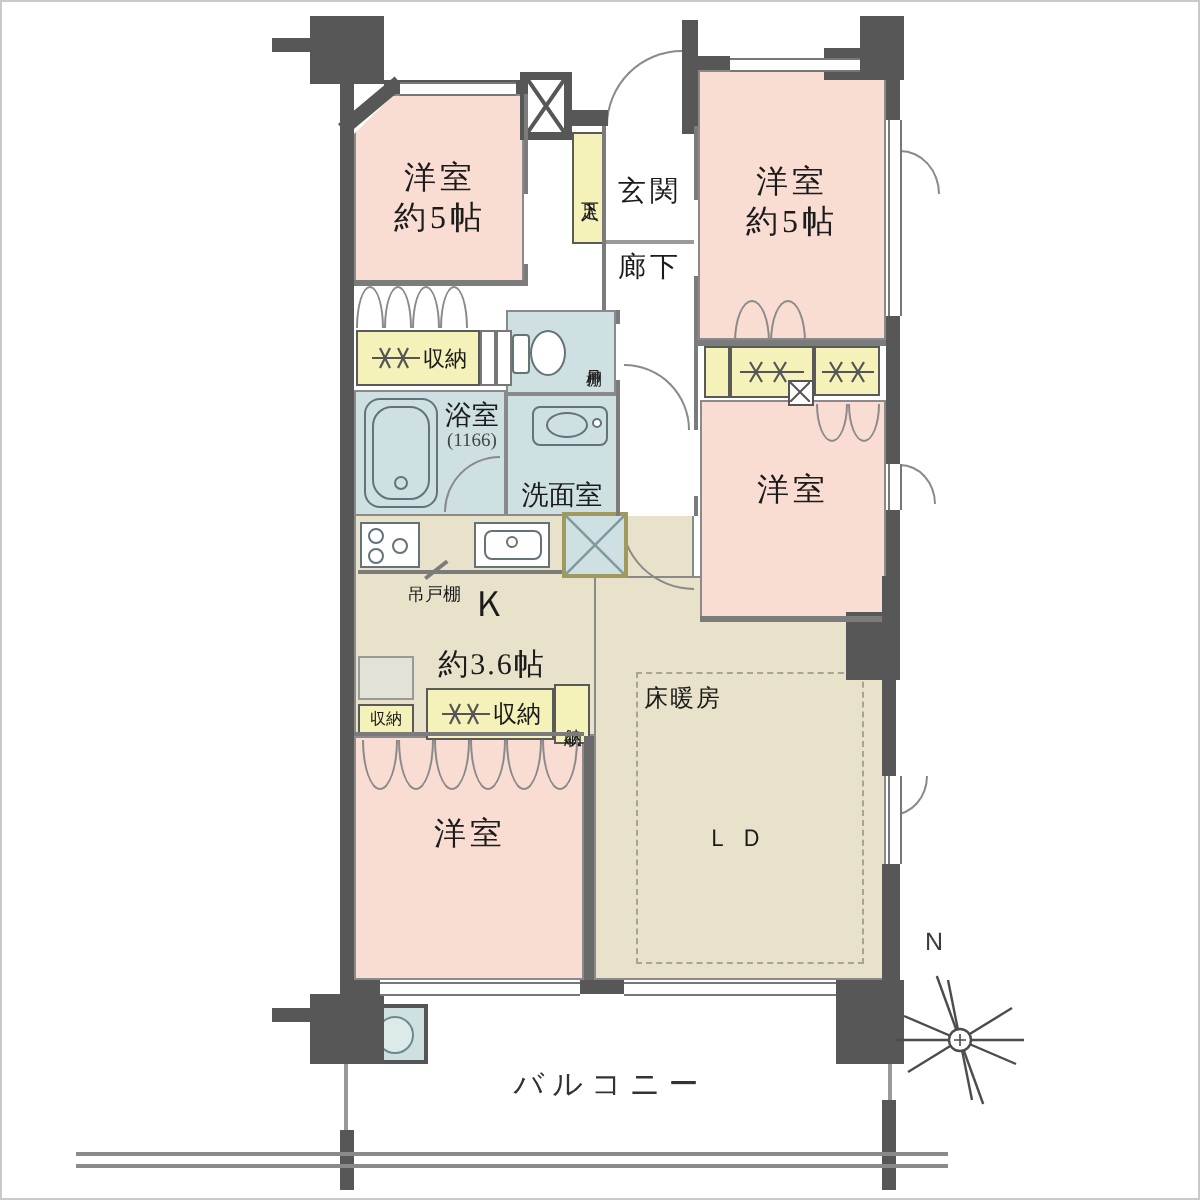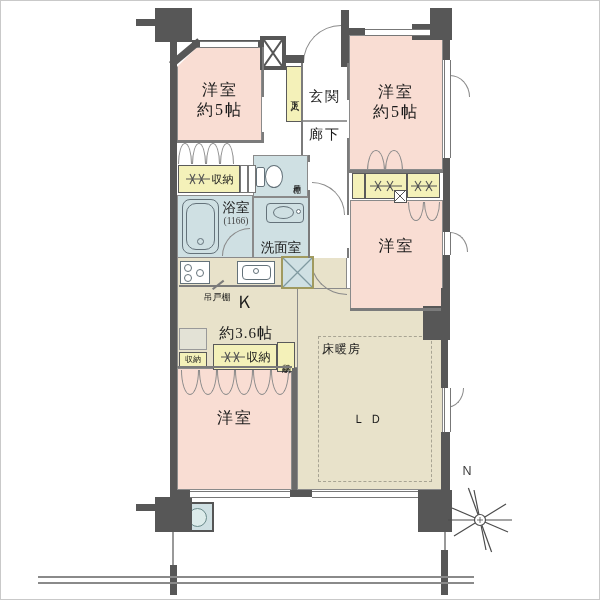--- a/index.html
+++ b/index.html
@@ -215,20 +215,21 @@
   <div class="lbl" style="left:231px;top:292px;width:28px;font-size:18px;letter-spacing:0;">Ｋ</div>
   <div class="lbl" style="left:196px;top:324px;width:100px;font-size:15px;letter-spacing:1px;">約3.6帖</div>
   <div class="lbl s14" style="left:300px;top:89px;width:50px;">玄関</div>
   <div class="lbl s14" style="left:301px;top:127px;width:48px;">廊下</div>
   <div class="lbl s13" style="left:219px;top:200px;width:34px;letter-spacing:0;">浴室</div>
   <div class="lbl" style="left:219px;top:216px;width:34px;font-size:9.5px;letter-spacing:0;color:#444;">(1166)</div>
   <div class="lbl s13" style="left:251px;top:240px;width:60px;letter-spacing:0;">洗面室</div>
   <div class="lbl vert s8" style="left:288px;top:163px;width:12px;height:32px;">吊戸棚</div>
   <div class="lbl s9" style="left:198px;top:292px;width:38px;">吊戸棚</div>
   <div class="lbl s12" style="left:322px;top:342px;width:52px;text-align:left;letter-spacing:1px;">床暖房</div>
+  <div class="lbl" style="left:243px;top:534px;width:124px;font-size:15px;letter-spacing:4px;color:#333;">バルコニー</div>
 
   <div class="abs" style="left:430px;top:460px;width:92px;height:104px;">
     <div class="lbl" style="left:28px;top:4px;width:18px;font-family:'Liberation Sans',sans-serif;font-size:12.5px;letter-spacing:0;color:#3c3c3c;">N</div>
     <svg width="92" height="104" viewBox="0 0 92 104">
       <g stroke="#4c4c4c" stroke-width="1.2" fill="none">
         <line x1="38.4" y1="28" x2="61.6" y2="92"></line>
         <line x1="22" y1="48" x2="78" y2="72"></line>
         <line x1="24" y1="76" x2="76" y2="44"></line>
         <line x1="44" y1="30" x2="56" y2="90"></line>
         <line x1="18" y1="60" x2="82" y2="60"></line>

